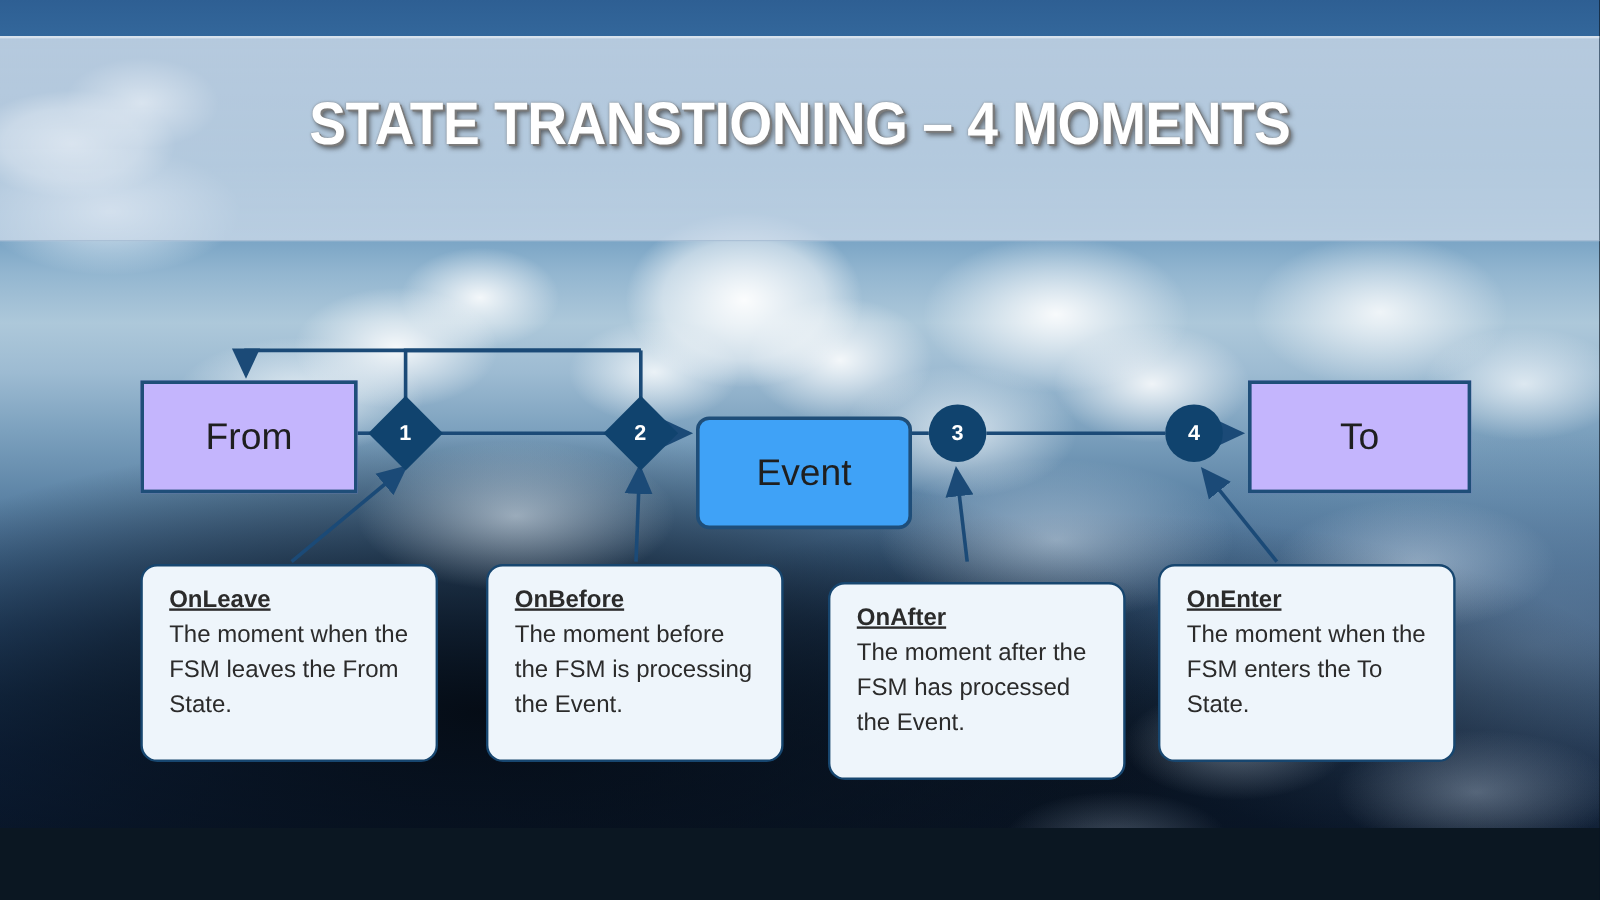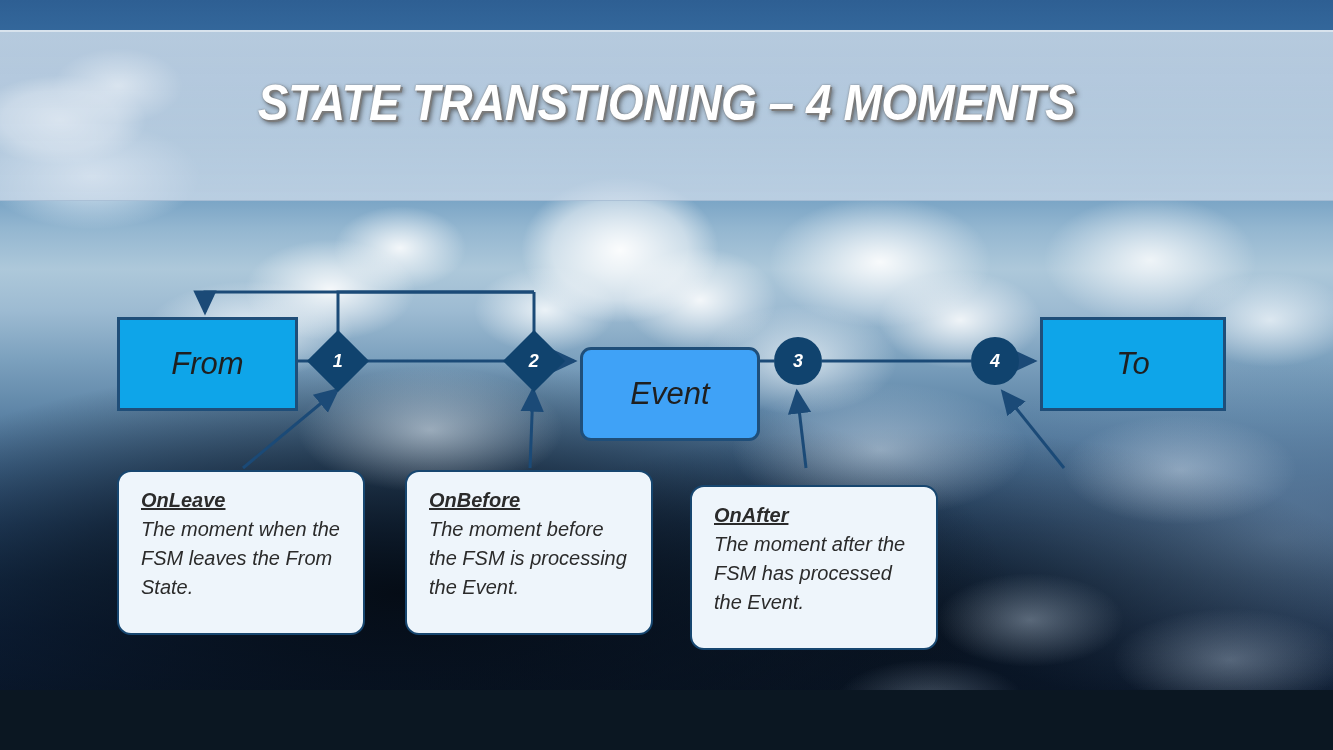--- a/index.html
+++ b/index.html
@@ -1,19 +1,19 @@
 <!DOCTYPE html>
 <html><head>
 <meta charset="utf-8">
 <style>
   html,body{margin:0;padding:0;background:#0b1722;}
   body{width:1333px;height:750px;overflow:hidden;
        font-family:"Liberation Sans","DejaVu Sans",sans-serif;}
 
-  #slide{position:relative;width:1333px;height:690px;overflow:hidden;font-style:italic;}
+  #slide{position:relative;width:1333px;height:690px;overflow:hidden;}
 
   
   .sky{position:absolute;inset:0;
        background:
          radial-gradient(ellipse 46% 34% at 30% 86%, rgba(4,10,18,.93) 0%, rgba(6,14,24,.55) 55%, rgba(10,20,32,0) 100%),
          radial-gradient(ellipse 38% 30% at 68% 92%, rgba(8,16,26,.80) 0%, rgba(10,20,32,0) 100%),
          radial-gradient(ellipse 30% 26% at 96% 78%, rgba(150,176,202,.42) 0%, rgba(120,150,182,0) 100%),
          linear-gradient(180deg,
             #2e5f93 0%, #356a9e 6%, #3f74a5 13%, #4e83ae 20%,
             #6e9cc0 27%, #93b6d0 33%, #adc8da 39%, #9dbbd2 45%,
@@ -61,21 +61,21 @@
       text-shadow:2px 2px 0 #7b7b7b, 3px 3px 5px rgba(60,60,60,.75), 0 0 2px rgba(120,120,120,.9);
       font-family:"Liberation Sans","DejaVu Sans",sans-serif;
       transform:scaleX(.92);transform-origin:center;}
 
   
   #wires{position:absolute;left:0;top:0;width:1333px;height:750px;}
 
   
   .node{position:absolute;display:flex;align-items:center;justify-content:center;
         font-size:31px;color:#1f1f1f;}
-  .state-box{background:#0ea5e9;border:3px solid #1f4e79;}
+  .state-box{background:#c4b5fd;border:3px solid #1f4e79;}
   #node-from{left:117px;top:317px;width:175px;height:88px;}
   #node-to{left:1040px;top:317px;width:180px;height:88px;}
   #node-event{left:580px;top:317px;width:174px;height:88px;
         background:#3fa2f7;border:3px solid #1f4e79;border-radius:11px;margin-top:30px;}
 
   .marker{position:absolute;display:flex;align-items:center;justify-content:center;
           color:#ffffff;font-weight:bold;font-size:18px;}
   .diamond{width:44px;height:44px;background:#10436e;transform:rotate(45deg);}
   .diamond span{transform:rotate(-45deg);display:block;}
   .circle{width:48px;height:48px;border-radius:50%;background:#10436e;}
@@ -162,14 +162,18 @@
     <span>The moment before the FSM is processing the Event.</span>
   </div>
   <div class="callout" id="callout-1">
     <span class="ctitle">OnLeave</span>
     <span>The moment when the FSM leaves the From State.</span>
   </div>
   <div class="callout" id="callout-3">
     <span class="ctitle">OnAfter</span>
     <span>The moment after the FSM has processed the Event.</span>
   </div>
+  <div class="callout" id="callout-4">
+    <span class="ctitle">OnEnter</span>
+    <span>The moment when the FSM enters the To State.</span>
+  </div>
 
 </div>
 
 </body></html>

